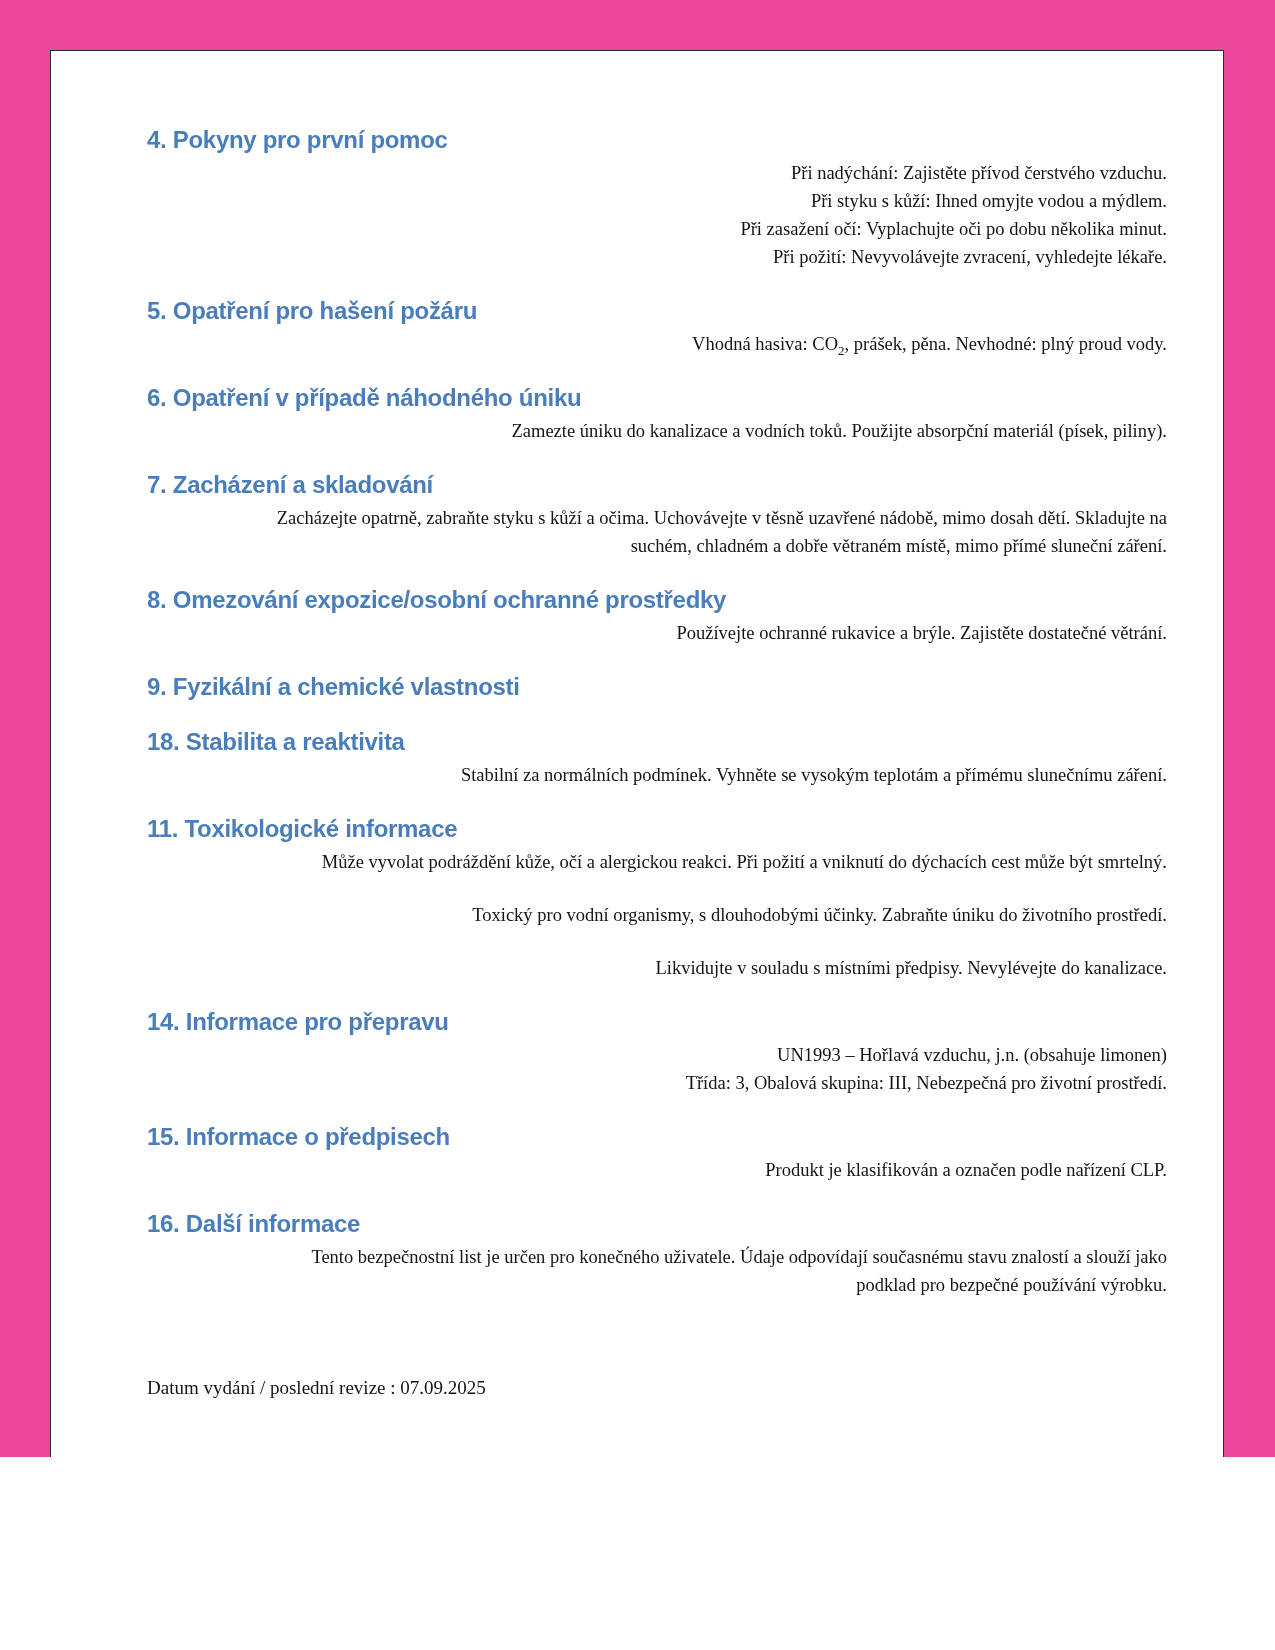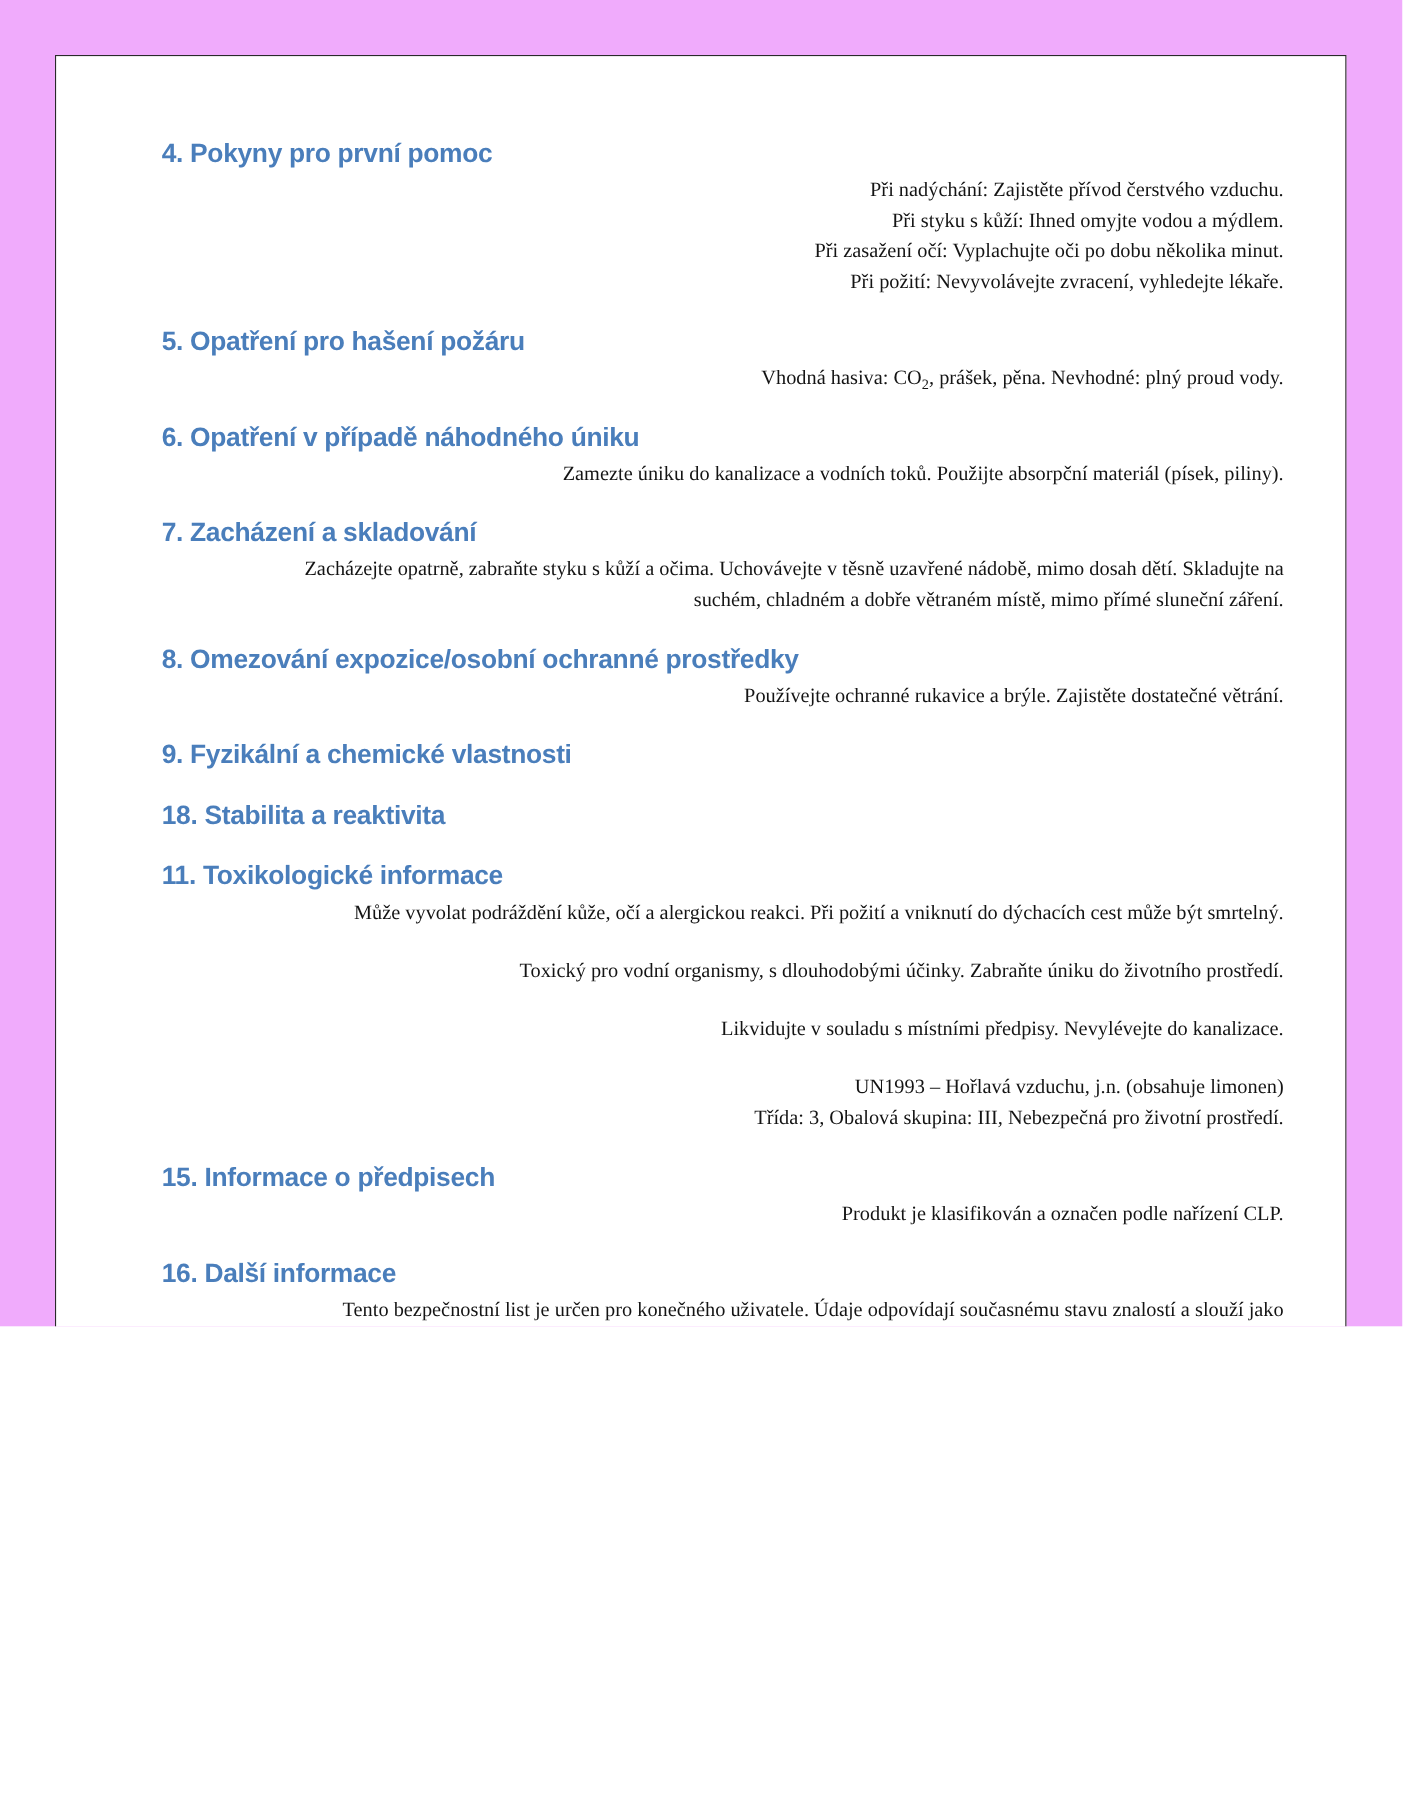--- a/index.html
+++ b/index.html
@@ -3,22 +3,22 @@
 <meta charset="utf-8">
 <style>
   html, body {
     margin: 0;
     padding: 0;
     background: #ffffff;
   }
   .page {
     position: relative;
     width: 1275px;
-    height: 1206px;
-    background: #f0abfc;
+    height: 1457px;
+    background: #ec4899;
     overflow: hidden;
     font-family: "Liberation Serif", serif;
     color: #141414;
   }
   .frame {
     position: absolute;
     left: 50px;
     top: 50px;
     width: 1174px;
     height: 1549px;
@@ -104,36 +104,38 @@
         <h2>8. Omezování expozice/osobní ochranné prostředky</h2>
         <p class="body">Používejte ochranné rukavice a brýle. Zajistěte dostatečné větrání.</p>
       </div>
 
       <div class="section">
         <h2>9. Fyzikální a chemické vlastnosti</h2>
       </div>
 
       <div class="section">
         <h2>18. Stabilita a reaktivita</h2>
+        <p class="body">Stabilní za normálních podmínek. Vyhněte se vysokým teplotám a přímému slunečnímu záření.</p>
       </div>
 
       <div class="section">
         <h2>11. Toxikologické informace</h2>
         <p class="body">Může vyvolat podráždění kůže, očí a alergickou reakci. Při požití a vniknutí do dýchacích cest může být smrtelný.</p>
       </div>
 
       <div class="section">
         <p class="body">Toxický pro vodní organismy, s dlouhodobými účinky. Zabraňte úniku do životního prostředí.</p>
       </div>
 
       <div class="section">
         <p class="body">Likvidujte v souladu s místními předpisy. Nevylévejte do kanalizace.</p>
       </div>
 
       <div class="section">
+        <h2>14. Informace pro přepravu</h2>
         <p class="body">UN1993 – Hořlavá vzduchu, j.n. (obsahuje limonen)
 Třída: 3, Obalová skupina: III, Nebezpečná pro životní prostředí.</p>
       </div>
 
       <div class="section">
         <h2>15. Informace o předpisech</h2>
         <p class="body">Produkt je klasifikován a označen podle nařízení CLP.</p>
       </div>
 
       <div class="section">

